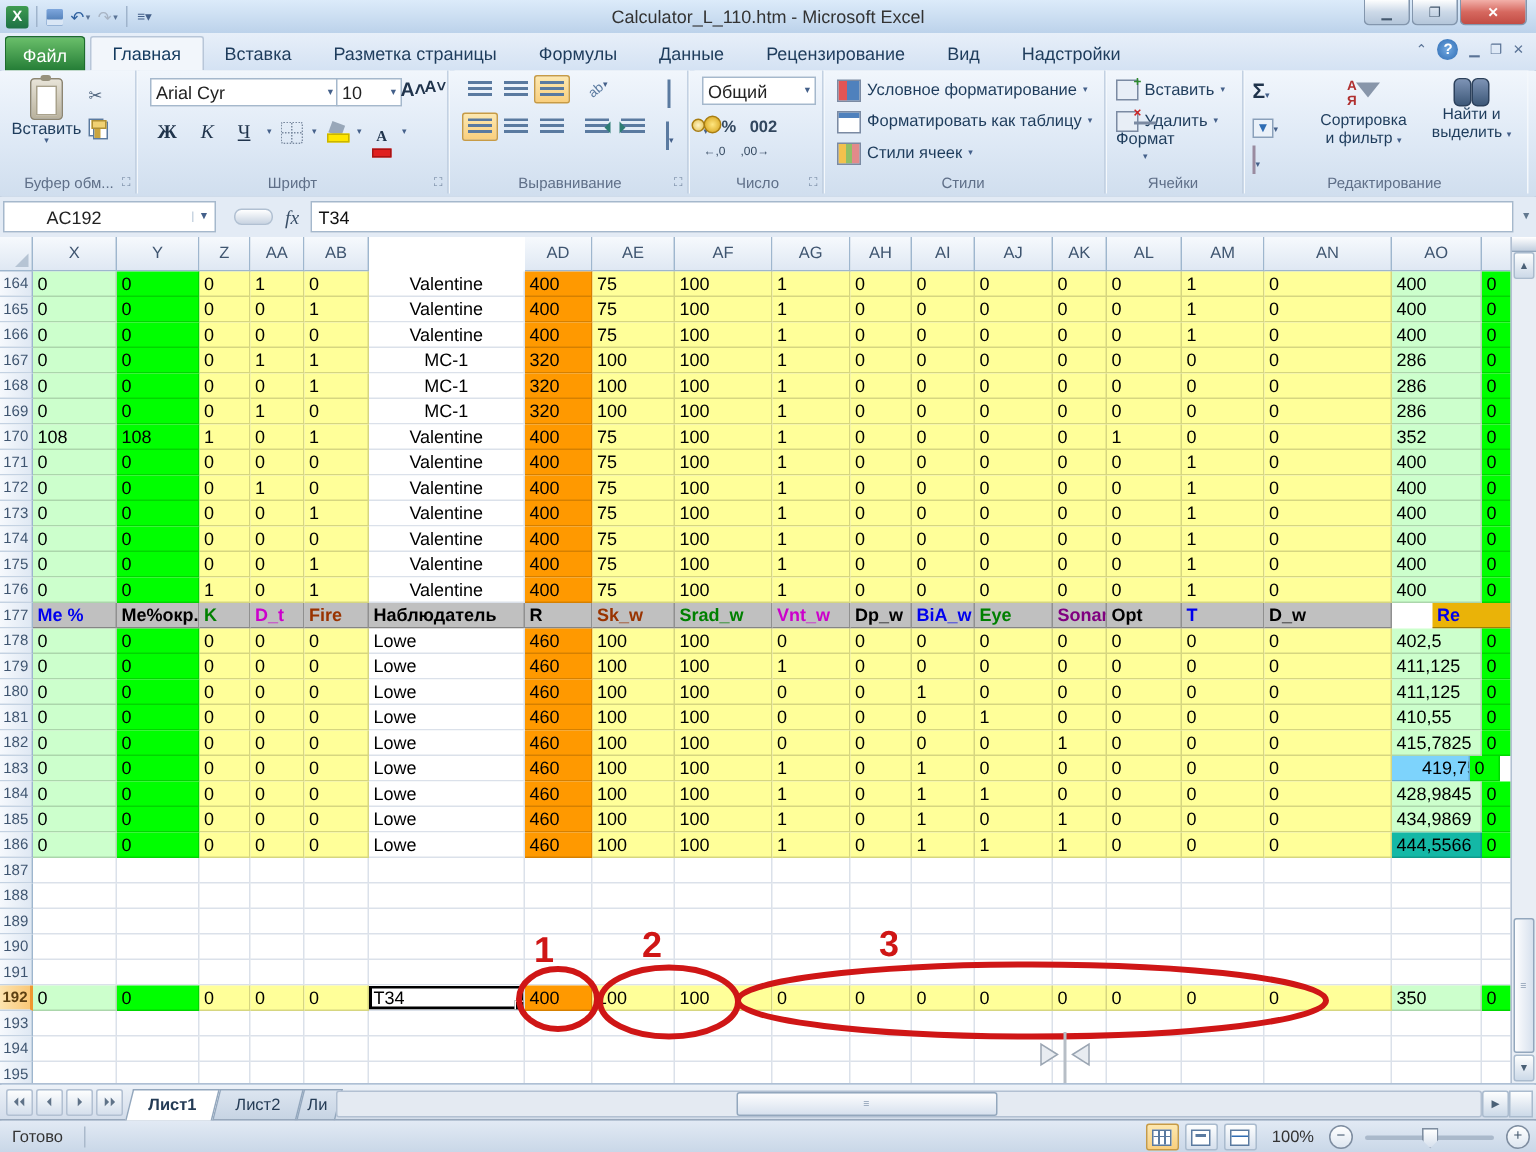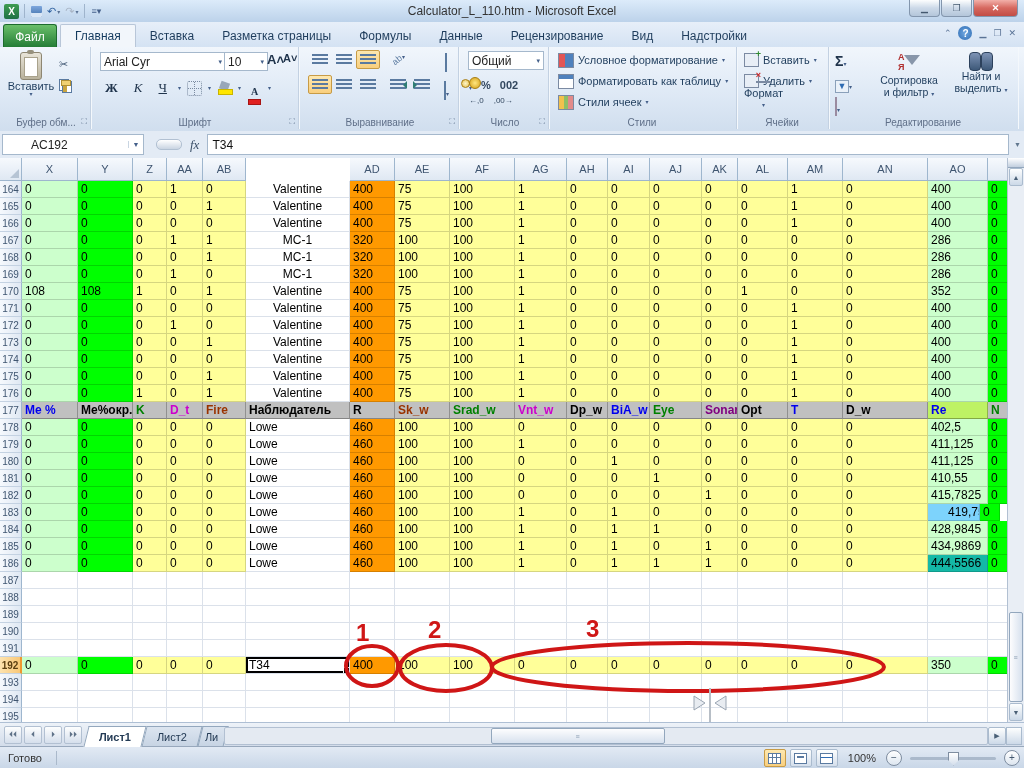--- a/index.html
+++ b/index.html
@@ -750,21 +750,21 @@
         <div class="cell hdr177 st-brown" style="background: rgb(192, 192, 192); width: 55px;">Sk_w</div>
         <div class="cell hdr177 st-green" style="background: rgb(192, 192, 192); width: 65px;">Srad_w</div>
         <div class="cell hdr177 st-magenta" style="background: rgb(192, 192, 192); width: 52px;">Vnt_w</div>
         <div class="cell hdr177 st-black" style="background: rgb(192, 192, 192); width: 41px;">Dp_w</div>
         <div class="cell hdr177 st-blue" style="background: rgb(192, 192, 192); width: 42px;">BiA_w</div>
         <div class="cell hdr177 st-green" style="background: rgb(192, 192, 192); width: 52px;">Eye</div>
         <div class="cell hdr177 st-purple" style="background: rgb(192, 192, 192); width: 36px;">Sonar</div>
         <div class="cell hdr177 st-black" style="background: rgb(192, 192, 192); width: 50px;">Opt</div>
         <div class="cell hdr177 st-blue" style="background: rgb(192, 192, 192); width: 55px;">T</div>
         <div class="cell hdr177 st-black" style="background: rgb(192, 192, 192); width: 85px;">D_w</div>
-        <div class="cell hdr177 st-blue" style="background: #bef264; width: 60px;">Re</div>
+        <div class="cell hdr177 st-blue" style="background: #eab308; width: 60px; margin-left: 27px;">Re</div>
         <div class="cell hdr177 st-green" style="background: rgb(192, 192, 192); width: 20px;">N</div>
       </div>
       <div class="gr">
         <div class="rowhdr">178</div>
         <div class="cell colored" style="background: rgb(204, 255, 204); width: 56px;">0</div>
         <div class="cell colored" style="background: rgb(0, 255, 0); width: 55px;">0</div>
         <div class="cell colored" style="background: rgb(255, 255, 153); width: 34px;">0</div>
         <div class="cell colored" style="background: rgb(255, 255, 153); width: 36px;">0</div>
         <div class="cell colored" style="background: rgb(255, 255, 153); width: 43px;">0</div>
         <div class="cell" style="background: rgb(255, 255, 255); width: 104px;">Lowe</div>

